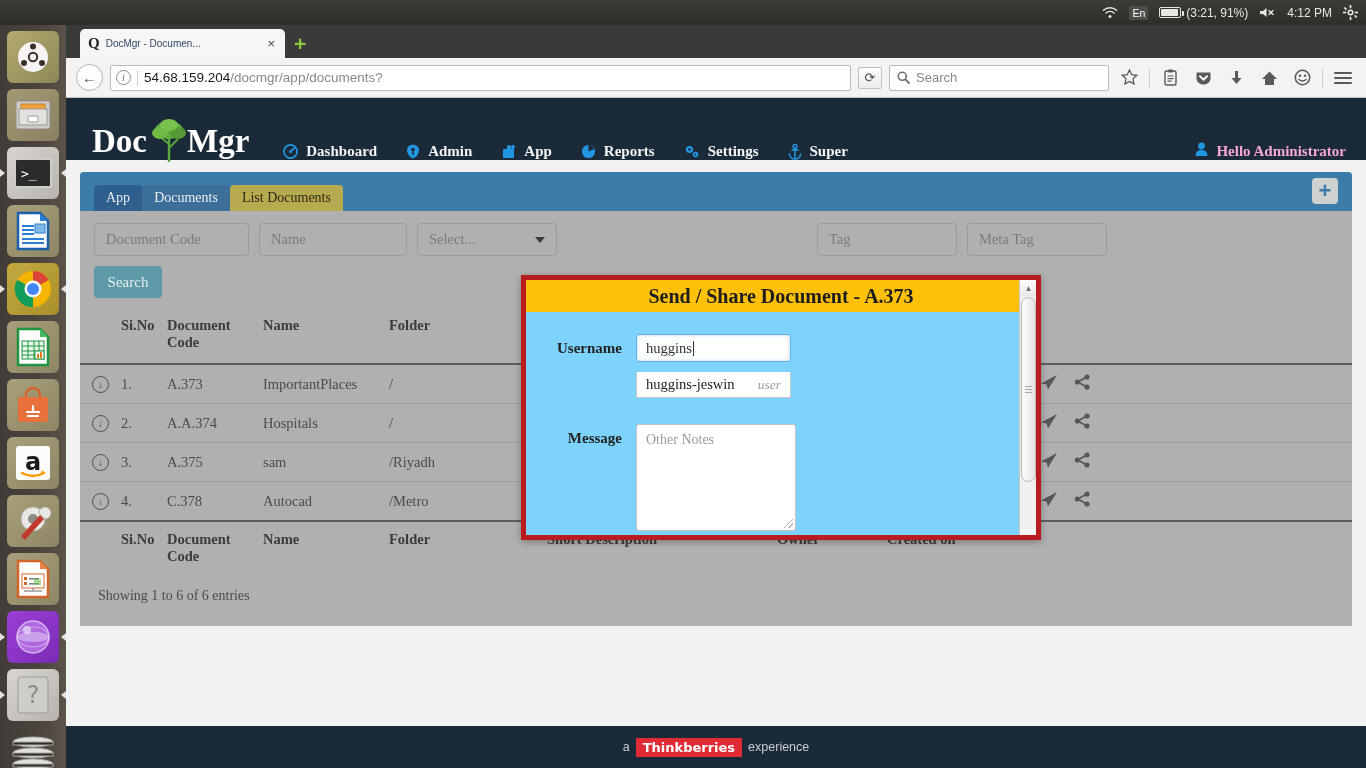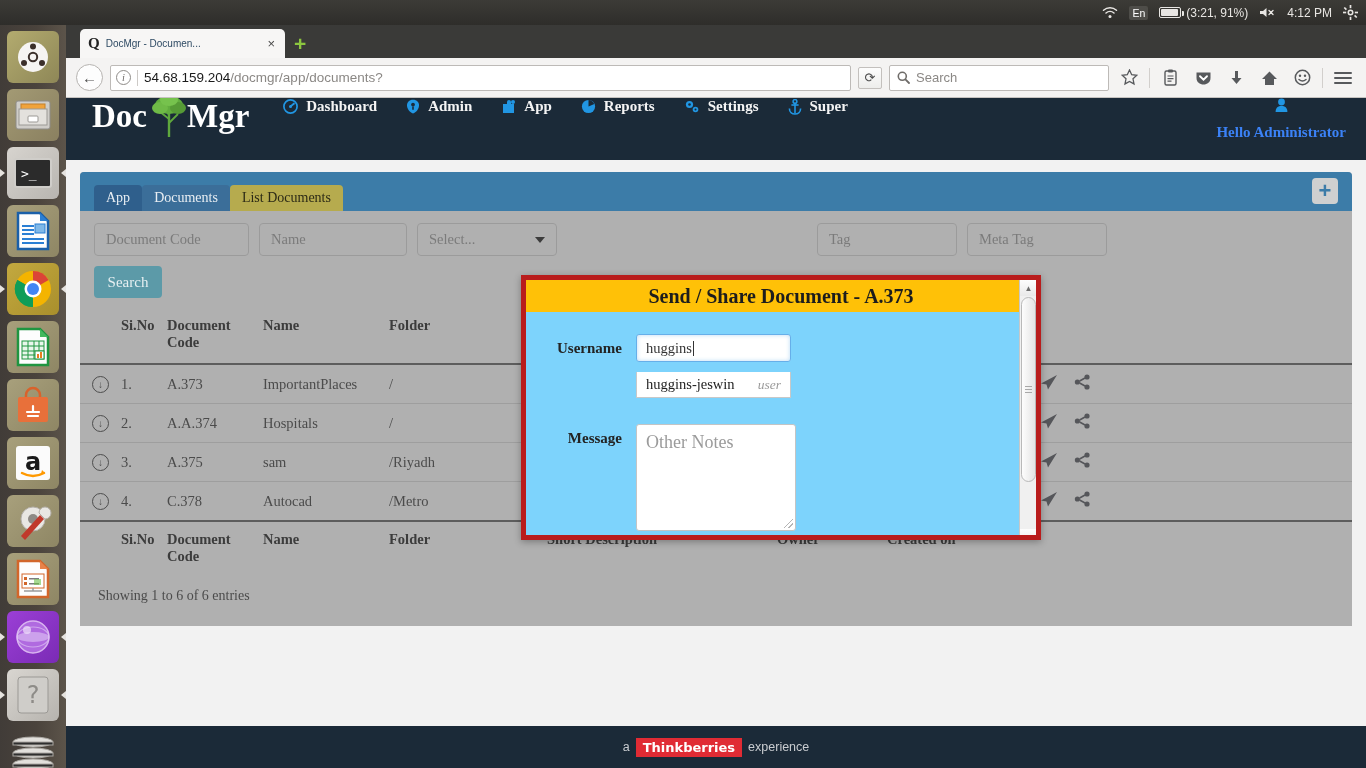--- a/index.html
+++ b/index.html
@@ -135,40 +135,40 @@
     color: #57595c; font-size: 15px;
   }
   .tb-sep { width:1px;height:20px;background:#d2cfcc; }
 
   
   #page {
     height: 670px; background: #f2f2f2; position: relative; overflow: hidden;
   }
   #app-navbar {
     height: 62px; background: #1b2a38;
-    display: flex; align-items: flex-start; padding: 0 20px;
+    display: flex; align-items: flex-end; padding: 0 20px;
   }
   .brand {
     font-family: "Liberation Serif", serif; font-weight: bold;
     font-size: 33px; color: #ffffff; position: relative;
     margin-right: 34px; padding-left: 6px; white-space: nowrap;
   }
   .brand .tree { display:inline-block; width: 40px; position: relative; vertical-align: middle; }
   .brand .tree svg { position: absolute; left: 0; top: -26px; }
   .navitems { display: flex; align-items: center; gap: 29px; }
   .navitem {
     display: flex; align-items: center; gap: 8px;
     font-family: "Liberation Serif", serif; font-weight: bold;
     font-size: 15px; color: #f4f4f4;
   }
   .navitem .ni { color: #2196e3; display:flex; align-items:center; }
   .navuser {
     margin-left: auto; display:flex; align-items:center; gap: 8px;
     font-family: "Liberation Serif", serif; font-weight: bold;
-    font-size: 15px; color: #3b82f6; flex-direction: column;
+    font-size: 15px; color: #f9a8d4;
   }
 
   #content-wrap { padding: 12px 14px 0 14px; }
   #panel {
     background: #b0b0b0; border-radius: 4px 4px 0 0; overflow: hidden;
   }
   #panel-head {
     height: 39px; background: #3c7ca8;
     display: flex; align-items: flex-end; padding-left: 14px; position: relative;
   }
@@ -279,21 +279,21 @@
   .autocomplete {
     width: 155px; background: #fff; border: 1px solid #c8c8c8; border-top: none;
     padding: 4px 9px; display: flex; align-items: center; justify-content: space-between;
     font-family: "Liberation Serif", serif; font-size: 14.5px; color: #222;
     margin-left: 110px;
   }
   .ac-type { font-style: italic; color: #9a9a9a; font-size: 13.5px; }
   .txtarea {
     width: 160px; height: 107px; border: 1px solid #c4c4c4; border-radius: 3px;
     background: #fff; padding: 7px 9px; position: relative;
-    font-family: "Liberation Serif", serif; font-size: 18px; color: #9b9b9b;
+    font-family: "Liberation Serif", serif; font-size: 14px; color: #9b9b9b;
   }
   .resizer {
     position:absolute; right:2px; bottom:2px; width:9px; height:9px;
     background:
       linear-gradient(135deg, transparent 46%, #b5b5b5 46%, #b5b5b5 54%, transparent 54%),
       linear-gradient(135deg, transparent 72%, #b5b5b5 72%, #b5b5b5 80%, transparent 80%);
   }
   #modal-scroll {
     position: absolute; right: 0; top: 0; width: 17px; height: 265px;
     background: #f0f0f0; border-left: 1px solid #c7c7c7;

